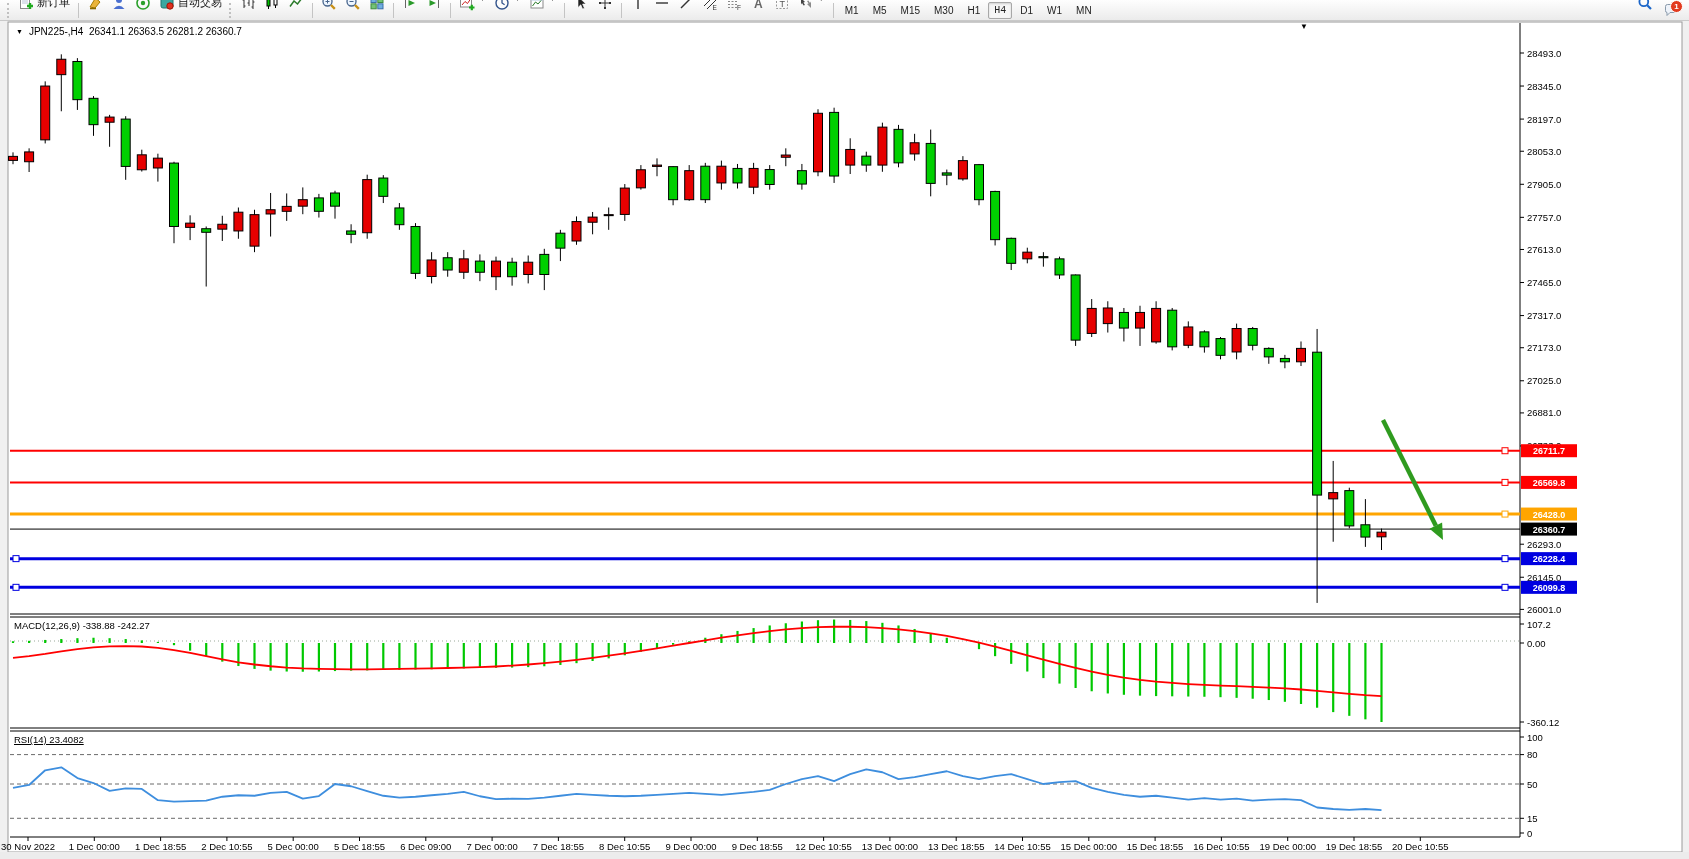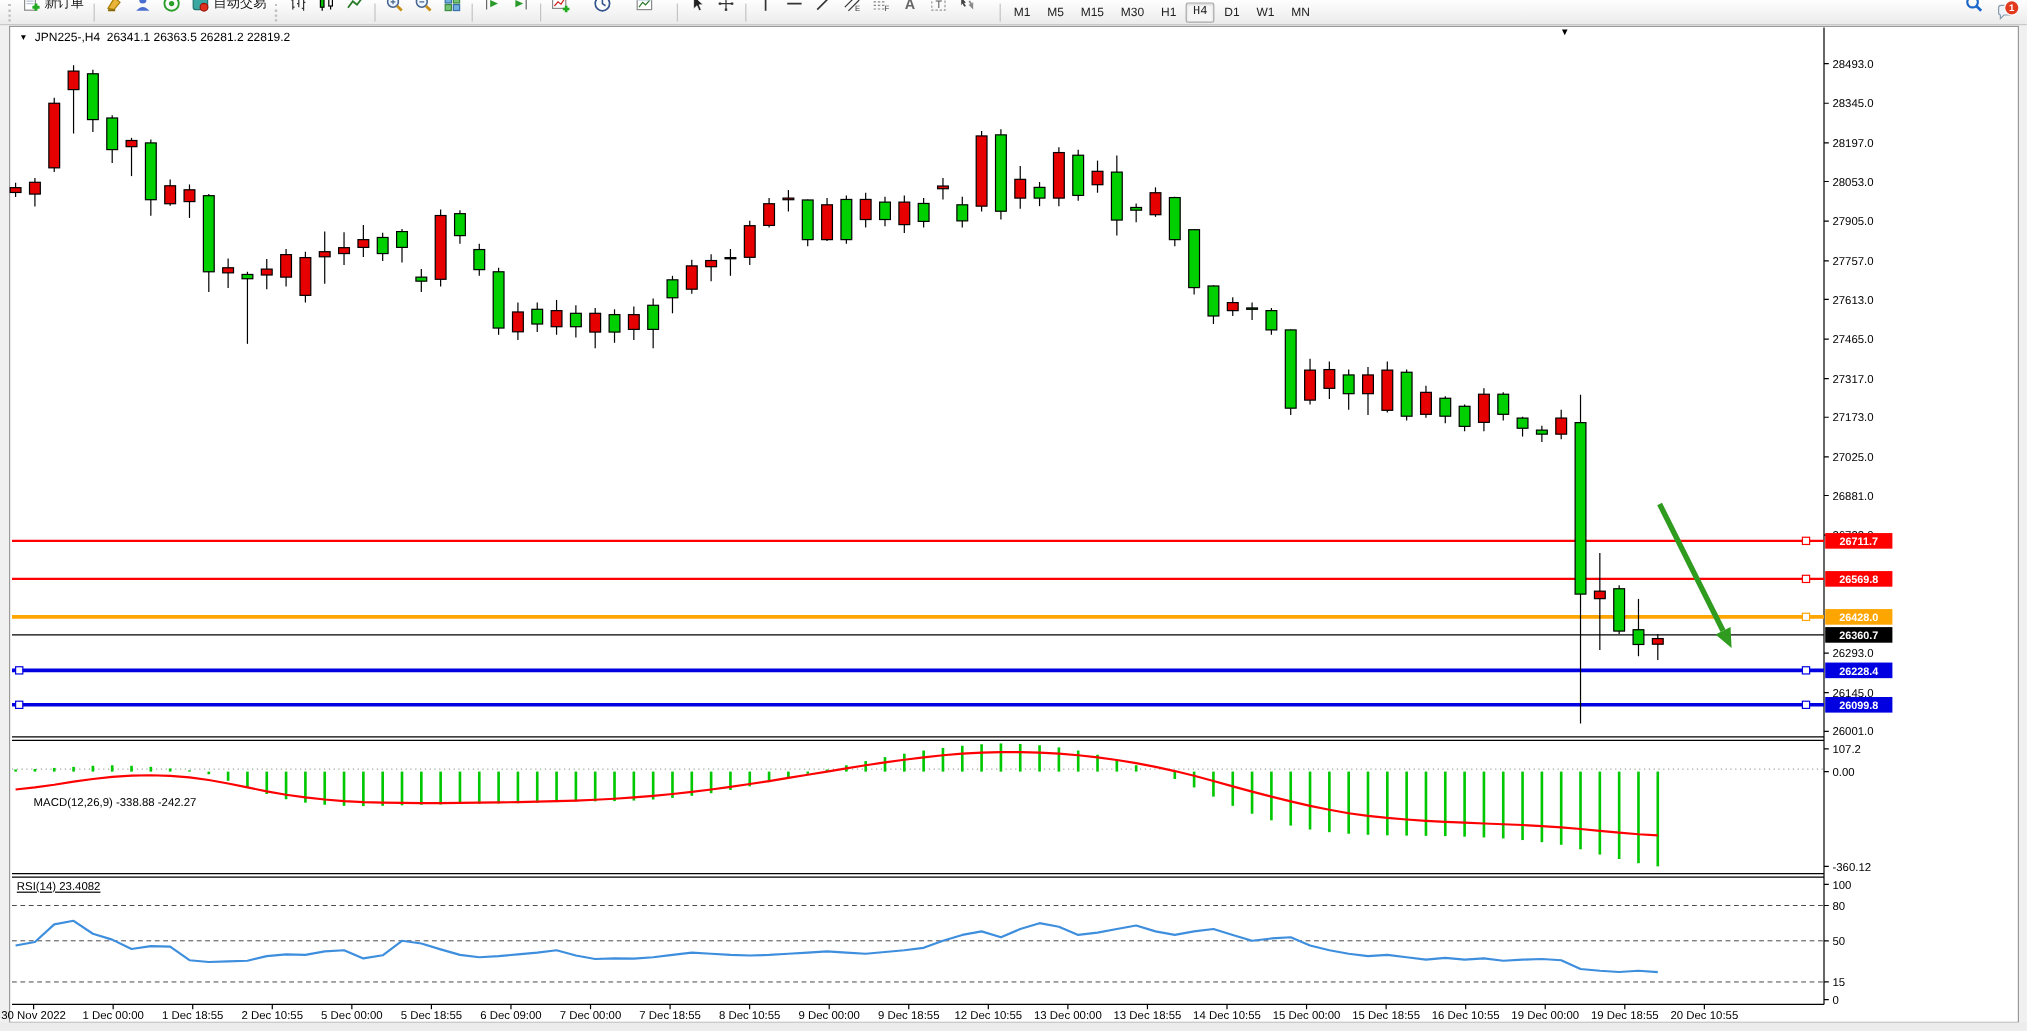--- a/index.html
+++ b/index.html
@@ -16,21 +16,21 @@
   .ic{width:16px;height:16px;display:block;}
   .tf{font-size:10px;color:#222;padding:2px 5px;border:1px solid transparent;border-radius:2px;margin:0 1px;}
   .tf.active{background:#f6f6f6;border:1px solid #a8a8a8;box-shadow:inset 0 1px 2px rgba(0,0,0,.15);font-family:Liberation Mono, monospace;}
   .right-icons{margin-left:auto;display:flex;align-items:center;gap:6px;padding-right:6px;position:relative;}
   .badge{position:absolute;top:-2px;right:-4px;background:#e23a1e;color:#fff;font-size:8px;font-weight:bold;
     border-radius:50%;width:11px;height:11px;line-height:11px;text-align:center;border:1px solid #fff;}
   .chatwrap{position:relative;}
   .ovl{position:absolute;font-size:10px;color:#000;white-space:nowrap;z-index:3;}
   #chart-title{left:16px;top:26px;}
   #chart-title .tri{font-size:7px;vertical-align:1px;margin-right:6px;}
-  #macd-label{left:28px;top:620px;font-size:9.5px;margin-top:44px;}
+  #macd-label{left:14px;top:620px;font-size:9.5px;}
   #rsi-label{left:14px;top:734px;font-size:9.5px;text-decoration:underline;}
   #win-marker{left:1300px;top:22px;font-size:8px;z-index:4;}
   svg text{font-family:"Liberation Sans","DejaVu Sans",sans-serif;}
   #cv{position:absolute;left:0;top:0;z-index:1;}
 </style>
 </head>
 <body>
 
 <div class="toolbar">
   <div class="grip"></div>
@@ -658,17 +658,17 @@
       <line x1="1287.7" y1="837" x2="1287.7" y2="841" stroke="#000"></line>
       <text x="1287.7" y="849.5" font-size="9.5" fill="#000" text-anchor="middle">19 Dec 00:00</text>
       <line x1="1354" y1="837" x2="1354" y2="841" stroke="#000"></line>
       <text x="1354" y="849.5" font-size="9.5" fill="#000" text-anchor="middle">19 Dec 18:55</text>
       <line x1="1420.3" y1="837" x2="1420.3" y2="841" stroke="#000"></line>
       <text x="1420.3" y="849.5" font-size="9.5" fill="#000" text-anchor="middle">20 Dec 10:55</text>
     </g>
   </svg>
 
 <div class="ovl" id="chart-title">
-  <span class="tri">▼</span><span>JPN225-,H4</span>&nbsp;&nbsp;<span>26341.1 26363.5 26281.2 22819.2</span>
+  <span class="tri">▼</span><span>JPN225-,H4</span>&nbsp;&nbsp;<span>26341.1 26363.5 26281.2 26360.7</span>
 </div>
 <div class="ovl" id="macd-label">MACD(12,26,9) -338.88 -242.27</div>
 <div class="ovl" id="rsi-label">RSI(14) 23.4082</div>
 <div class="ovl" id="win-marker">▼</div>
 
 </body></html>

